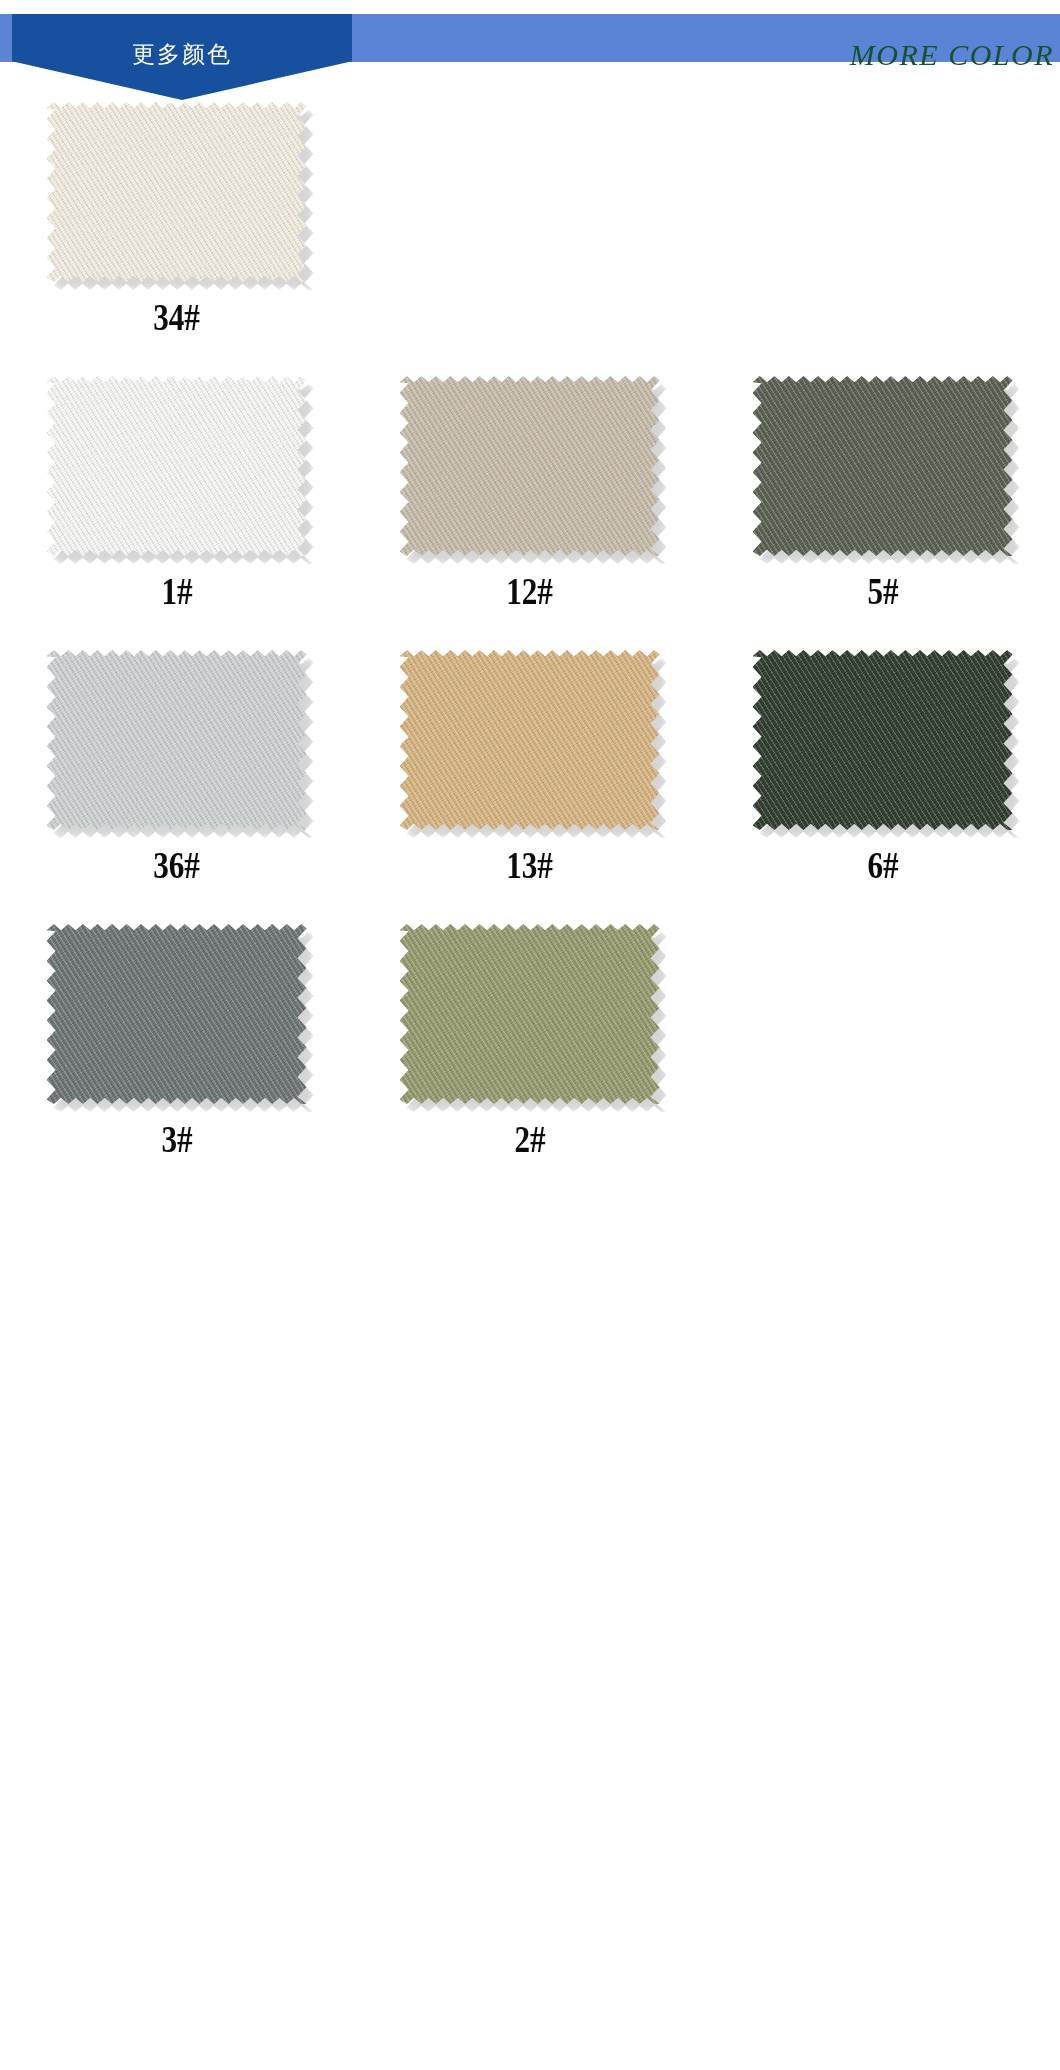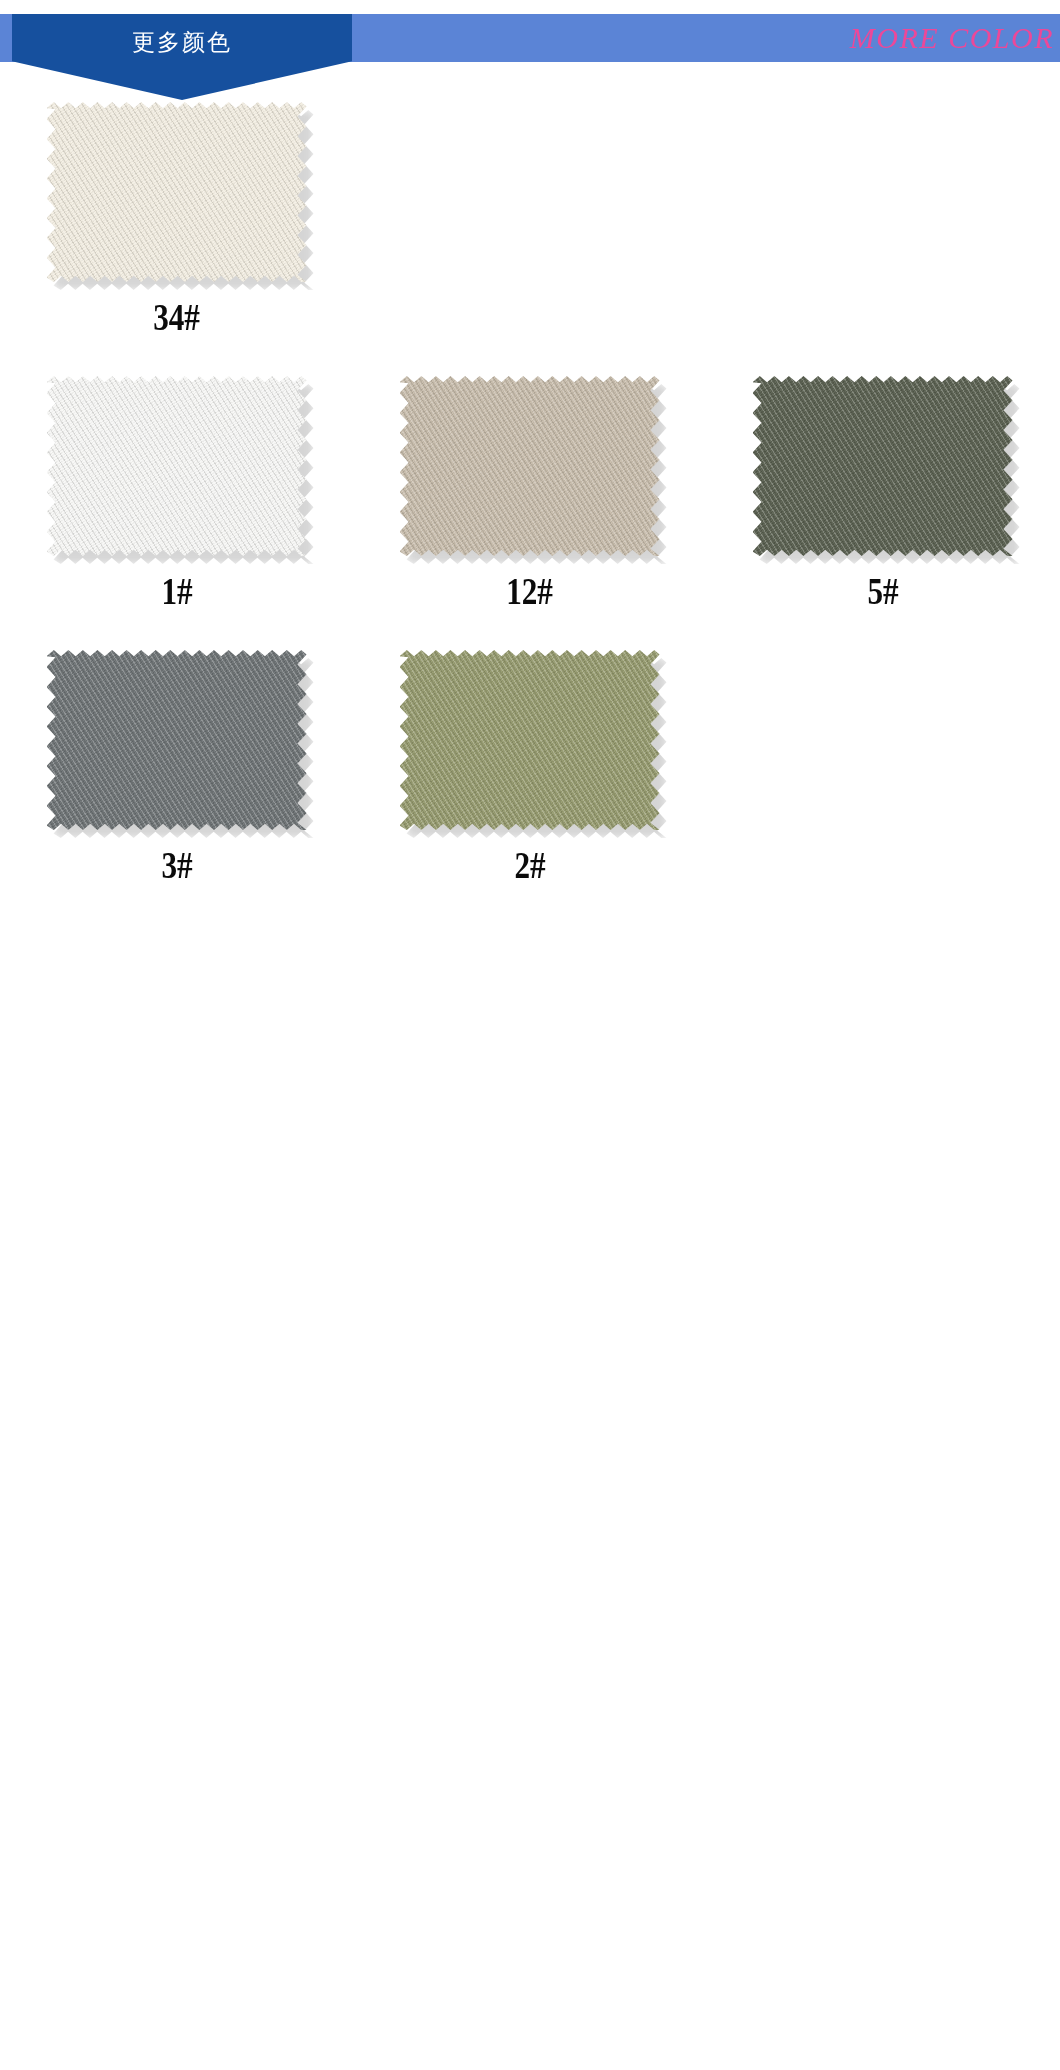--- a/index.html
+++ b/index.html
@@ -33,41 +33,41 @@
     top: 0;
     width: 340px;
     height: 86px;
     background: #16509e;
     -webkit-clip-path: polygon(0 0, 100% 0, 100% 55%, 50% 100%, 0 55%);
     clip-path: polygon(0 0, 100% 0, 100% 55%, 50% 100%, 0 55%);
   }
   #banner-chevron-label {
     position: absolute;
     left: 12px;
-    top: 4px;
+    top: 16px;
     width: 340px;
     height: 48px;
     display: flex;
     align-items: center;
     justify-content: center;
     color: #ffffff;
     font-size: 23px;
     font-weight: 400;
     letter-spacing: 2px;
     font-family: "DejaVu Sans", "Liberation Sans", sans-serif;
     white-space: nowrap;
   }
   #banner-more {
     position: absolute;
     right: 6px;
-    top: 0;
+    top: 17px;
     height: 48px;
     display: flex;
     align-items: center;
-    color: #ec4899;
+    color: #14532d;
     font-family: "Liberation Serif", "DejaVu Serif", serif;
     font-style: italic;
     font-size: 30px;
     letter-spacing: 1.5px;
     white-space: nowrap;
   }
 
   
   #grid {
     position: relative;
@@ -276,20 +276,49 @@
             <div class="chip-weave"></div>
           </div>
         </div>
         <div class="chip-label">5#</div>
       </div>
     </div>
     <div class="row">
       <div class="cell">
         <div class="chip-wrap">
           <div class="chip-shadow"></div>
+          <div class="chip" style="background: rgb(205, 209, 209);">
+            <div class="chip-weave"></div>
+          </div>
+        </div>
+        <div class="chip-label">36#</div>
+      </div>
+      <div class="cell">
+        <div class="chip-wrap">
+          <div class="chip-shadow"></div>
+          <div class="chip" style="background: rgb(214, 180, 130);">
+            <div class="chip-weave"></div>
+          </div>
+        </div>
+        <div class="chip-label">13#</div>
+      </div>
+      <div class="cell">
+        <div class="chip-wrap">
+          <div class="chip-shadow"></div>
+          <div class="chip" style="background: rgb(46, 60, 45);">
+            <div class="chip-weave"></div>
+          </div>
+        </div>
+        <div class="chip-label">6#</div>
+      </div>
+    </div>
+    <div class="row">
+      <div class="cell">
+        <div class="chip-wrap">
+          <div class="chip-shadow"></div>
           <div class="chip" style="background: rgb(110, 115, 117);">
             <div class="chip-weave"></div>
           </div>
         </div>
         <div class="chip-label">3#</div>
       </div>
       <div class="cell">
         <div class="chip-wrap">
           <div class="chip-shadow"></div>
           <div class="chip" style="background: rgb(149, 154, 110);">

